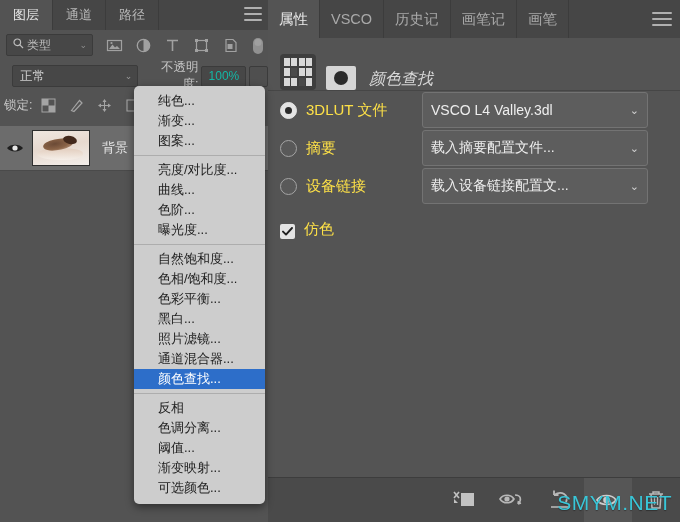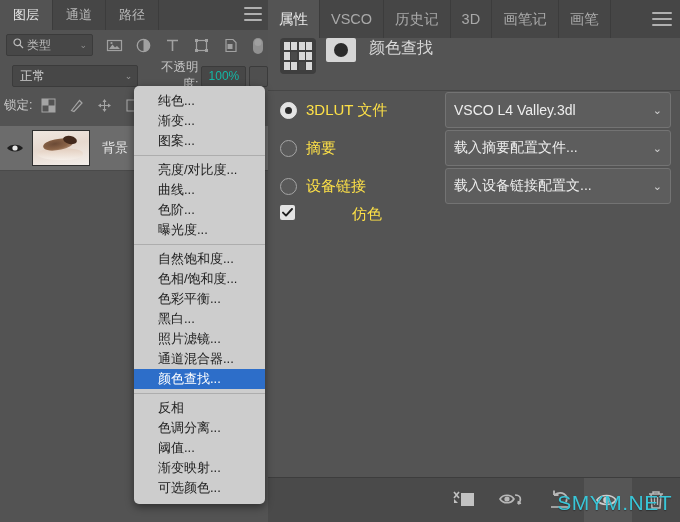--- a/index.html
+++ b/index.html
@@ -120,21 +120,21 @@
   }
   .rp-tab.active{background:#545454;color:#e9e9e9;}
   .rp-burger{
     position:absolute;right:8px;top:12px;width:20px;height:14px;
     display:flex;flex-direction:column;justify-content:space-between;
   }
   .rp-burger i{display:block;height:2px;background:#b0b0b0;border-radius:1px;}
 
   .rp-head{
     position:absolute;left:0;top:38px;width:412px;height:52px;
-    display:flex;align-items:flex-start;border-bottom:1px solid #464646;
+    display:flex;align-items:flex-end;border-bottom:1px solid #464646;font-style:italic;
   }
   .lut-icon{
     margin-left:12px;width:36px;height:36px;background:#3e3e3e;border-radius:4px;
     display:grid;grid-template-columns:repeat(4,1fr);grid-template-rows:repeat(3,1fr);
     gap:1.5px;padding:4px;box-sizing:border-box;
   }
   .lut-icon b{display:block;background:#d8d8d8;}
   .lut-icon b.d{background:#4a4a4a;}
   .mask-icon{
     margin-left:10px;width:30px;height:24px;background:#d6d6d6;border-radius:2px;
@@ -148,27 +148,27 @@
     display:flex;align-items:center;height:38px;padding-left:12px;box-sizing:border-box;
   }
   .radio{
     width:15px;height:15px;border-radius:50%;border:1px solid #a5a5a5;
     background:#595959;flex:0 0 auto;display:flex;align-items:center;justify-content:center;
   }
   .radio.on{background:#e4e4e4;border-color:#e4e4e4;}
   .radio.on::after{content:"";width:7px;height:7px;border-radius:50%;background:#2b2b2b;}
   .opt-label{margin-left:9px;font-size:15px;color:#fde047;white-space:nowrap;}
   .opt-select{
-    margin-left:auto;margin-right:9px;width:226px;height:28px;background:#5d5d5d;
+    margin-left:auto;margin-right:32px;width:226px;height:28px;background:#5d5d5d;
     border:1px solid #737373;border-radius:3px;display:flex;align-items:center;
     padding:17px 8px;box-sizing:border-box;
   }
   .opt-select span{font-size:14px;color:#eeeeee;white-space:nowrap;overflow:hidden;text-overflow:ellipsis;}
   .opt-select .cv{margin-left:auto;padding-left:6px;font-size:11px;color:#d2d2d2;}
-  .chk-row{display:flex;align-items:flex-start;height:34px;padding-left:12px;box-sizing:border-box;gap:48px;}
+  .chk-row{display:flex;align-items:flex-end;height:34px;padding-left:12px;box-sizing:border-box;}
   .chkbox{
     width:15px;height:15px;border-radius:2px;background:#e4e4e4;
     display:flex;align-items:center;justify-content:center;flex:0 0 auto;
   }
   .chkbox svg{display:block;}
 
   .rp-foot{
     position:absolute;left:0;bottom:0;width:412px;height:44px;background:#4a4a4a;
     border-top:1px solid #3d3d3d;display:flex;align-items:center;justify-content:flex-end;
   }
@@ -338,21 +338,20 @@
     <div class="menu-item">渐变映射...</div>
     <div class="menu-item">可选颜色...</div>
   </div>
 
   <div class="right-panel">
 
     <div class="rp-tabbar">
       <div class="rp-tab active">属性</div>
       <div class="rp-tab">VSCO</div>
       <div class="rp-tab">历史记</div>
-      <div class="rp-tab">3D</div>
       <div class="rp-tab">画笔记</div>
       <div class="rp-tab">画笔</div>
       <div class="rp-burger">
           <i></i>
           <i></i>
           <i></i>
         </div>
     </div>
 
     <div class="rp-head">

